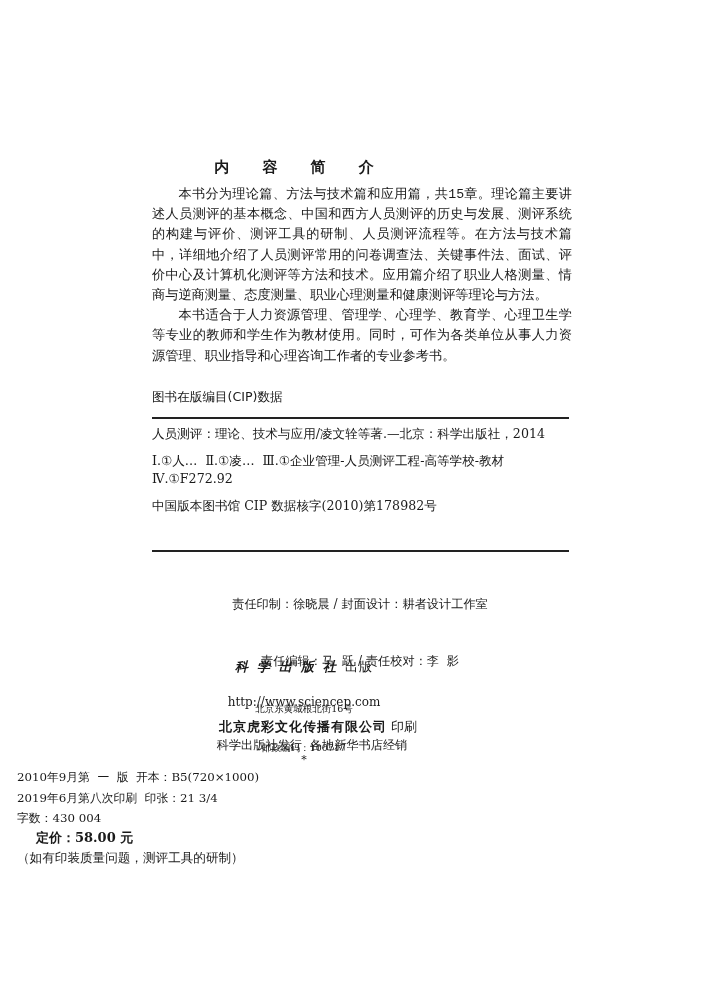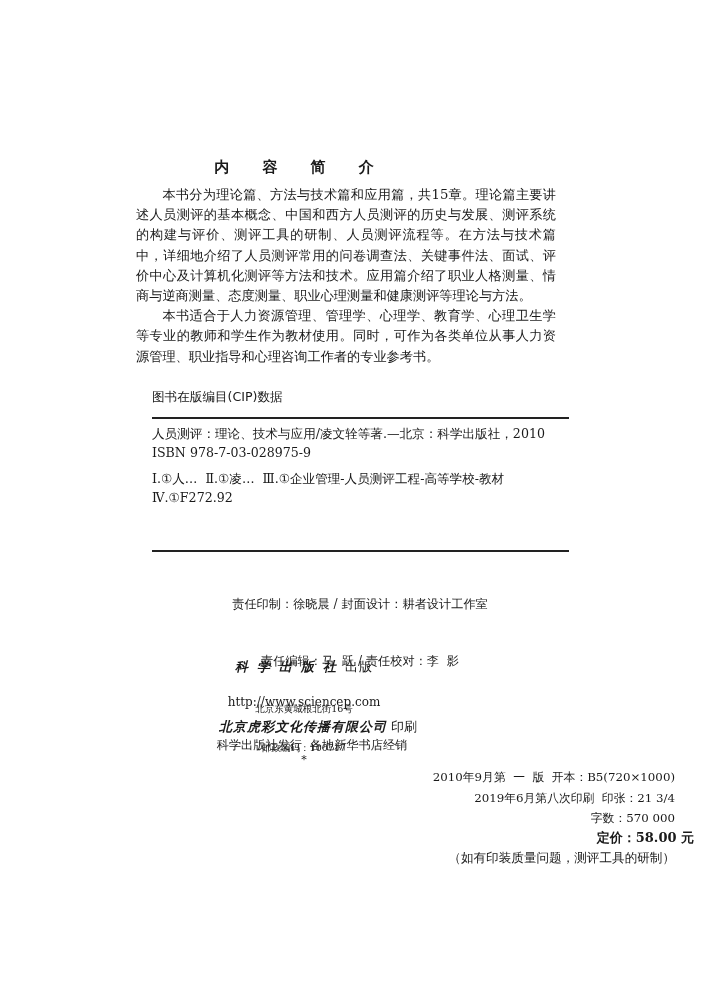--- a/index.html
+++ b/index.html
@@ -1,74 +1,74 @@
 <!DOCTYPE html>
 <html><head>
 <meta charset="utf-8">
 <style>
   html, body { margin:0; padding:0; }
   body { width:720px; height:1000px; background:#ffffff; position:relative; overflow:hidden;
          font-family:"DejaVu Serif", "Liberation Serif", serif; color:#1a1a1a; }
   .abs { position:absolute; }
   .title { left:0; width:588px; top:158px; text-align:center; font-family:"DejaVu Sans","Liberation Sans",sans-serif;
            font-weight:bold; font-size:15px; letter-spacing:14px; text-indent:14px; }
-  .intro { left:136px; width:420px; top:185px; font-size:13.2px; line-height:20.2px; text-align:justify; }
+  .intro { left:152px; width:420px; top:185px; font-size:13.2px; line-height:20.2px; text-align:justify;font-family:Liberation Mono, monospace; }
   .intro p { margin:0; text-indent:2em; }
   .cip-head { left:152px; top:389px; font-family:"DejaVu Sans","Liberation Sans",sans-serif; font-weight:normal; font-size:12.6px; }
   .rule { left:152px; width:417px; height:1.6px; background:#222; }
   .cip-body { left:152px; top:425px; font-size:12.6px; line-height:18.5px; white-space:nowrap; }
   .cip-body .gap { height:8px; }
   .credits { left:0; width:720px; top:557px; text-align:center; font-size:12.2px; line-height:19px; white-space:pre; }
   .pub { left:0; width:608px; text-align:center; white-space:pre; }
   .pub-name { top:658px; font-size:13px; letter-spacing:1px; }
   .pub-name b { font-weight:bold; font-style:italic; letter-spacing:9px; }
   .pub-addr { top:676px; font-size:9.5px; line-height:13px; }
   .pub-url { top:667px; font-size:12px;margin-top:28px; }
   .printer { top:718px; font-size:13px; }
-  .printer b { font-style:italic; font-weight:bold; letter-spacing:1px;margin-left:28px; }
+  .printer b { font-weight:bold; letter-spacing:1px;margin-left:28px; }
   .dist { top:737px; font-size:12.2px;padding-left:8px; }
   .star { top:753px; font-size:11px; }
-  .ed { left:0; width:675px; text-align:right; font-size:11.8px; white-space:pre; }
+  .ed { left:17px; width:675px; text-align:left; font-size:11.8px; white-space:pre; }
   .price { font-weight:bold; font-size:13px; font-family:"DejaVu Serif","Liberation Serif",serif;padding-left:19px; }
 </style>
 </head>
 <body>
 
 <div class="abs title">内 容 简 介</div>
 
 <div class="abs intro">
   <p>本书分为理论篇、方法与技术篇和应用篇，共15章。理论篇主要讲述人员测评的基本概念、中国和西方人员测评的历史与发展、测评系统的构建与评价、测评工具的研制、人员测评流程等。在方法与技术篇中，详细地介绍了人员测评常用的问卷调查法、关键事件法、面试、评价中心及计算机化测评等方法和技术。应用篇介绍了职业人格测量、情商与逆商测量、态度测量、职业心理测量和健康测评等理论与方法。</p>
   <p>本书适合于人力资源管理、管理学、心理学、教育学、心理卫生学等专业的教师和学生作为教材使用。同时，可作为各类单位从事人力资源管理、职业指导和心理咨询工作者的专业参考书。</p>
 </div>
 
 <div class="abs cip-head">图书在版编目(CIP)数据</div>
 <div class="abs rule" style="top:417px"></div>
 
 <div class="abs cip-body">
-  <div>人员测评：理论、技术与应用/凌文辁等著.—北京：科学出版社，2010</div>
-  <div>ISBN 978-7-03-028975-9</div>
+  <div>人员测评：理论、技术与应用/凌文辁等著.—北京：科学出版社，2014</div>
   <div class="gap"></div>
   <div style="white-space:pre">Ⅰ.①人…  Ⅱ.①凌…  Ⅲ.①企业管理-人员测评工程-高等学校-教材</div>
   <div>Ⅳ.①F272.92</div>
   <div class="gap"></div>
+  <div>中国版本图书馆 CIP 数据核字(2010)第178982号</div>
 </div>
 <div class="abs rule" style="top:550px"></div>
 
 <div class="abs credits">
   <div>责任印制：徐晓晨 / 封面设计：耕者设计工作室</div>
   <div>责任编辑：马  跃 / 责任校对：李  影</div>
 </div>
 
 <div class="abs pub pub-name"><b>科学出版社</b><span>出版</span></div>
 <div class="abs pub pub-addr">
   <div>北京东黄城根北街16号</div>
   <div>邮政编码：100717</div>
 </div>
 <div class="abs pub pub-url">http://www.sciencep.com</div>
 <div class="abs pub printer"><b>北京虎彩文化传播有限公司</b> <span>印刷</span></div>
 <div class="abs pub dist">科学出版社发行  各地新华书店经销</div>
 <div class="abs pub star">*</div>
 
 <div class="abs ed" style="top:770px">2010年9月第  一  版  开本：B5(720×1000)</div>
 <div class="abs ed" style="top:791px">2019年6月第八次印刷  印张：21 3/4</div>
-<div class="abs ed" style="top:811px">字数：570 000</div>
+<div class="abs ed" style="top:811px">字数：430 004</div>
 <div class="abs ed price" style="top:829px">定价：58.00 元</div>
 <div class="abs ed" style="top:850px; font-size:12.6px">（如有印装质量问题，测评工具的研制）</div>
 
 </body></html>

